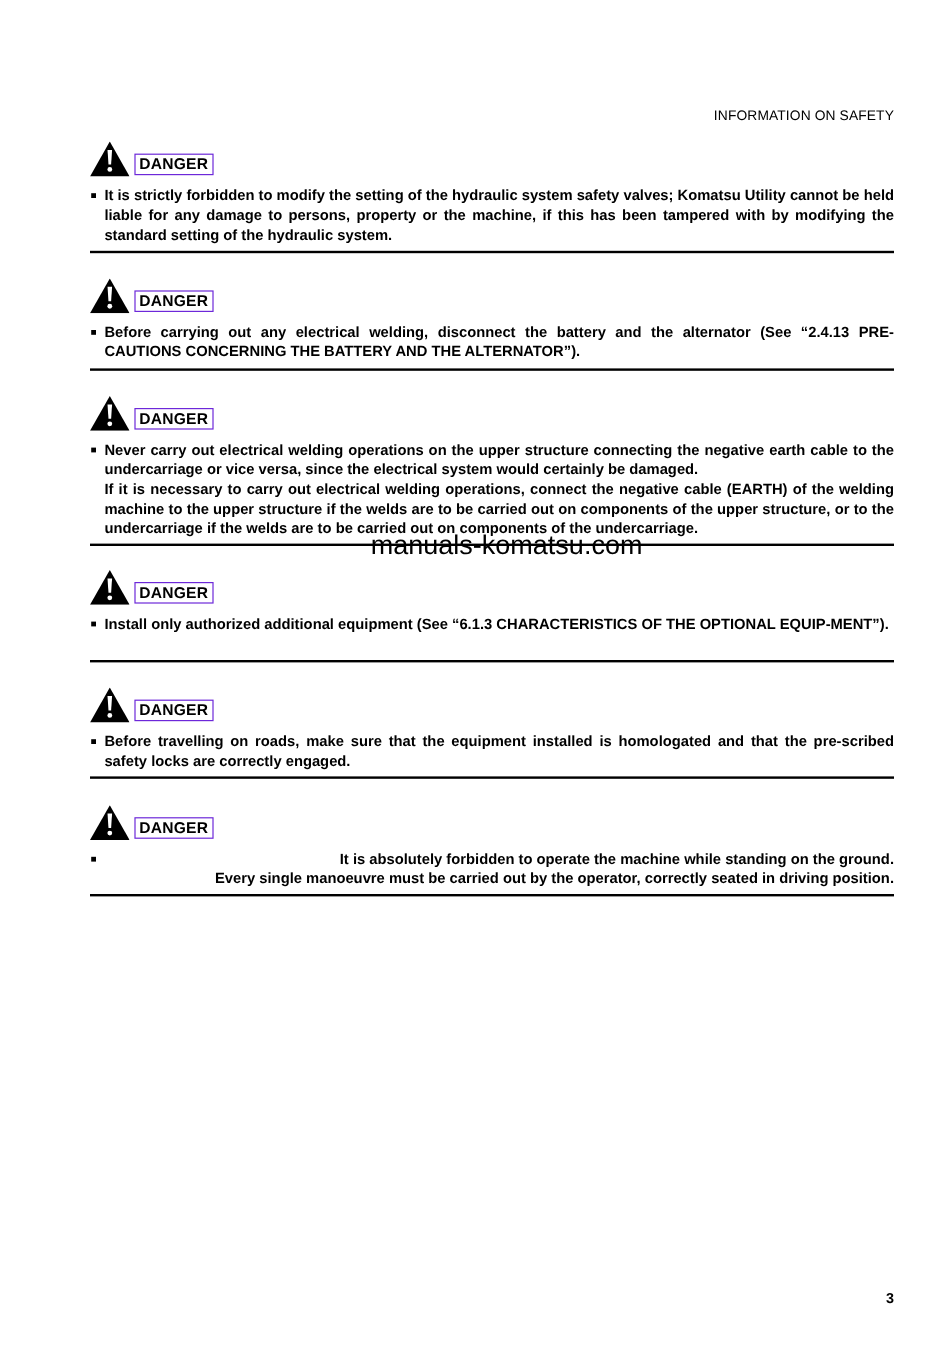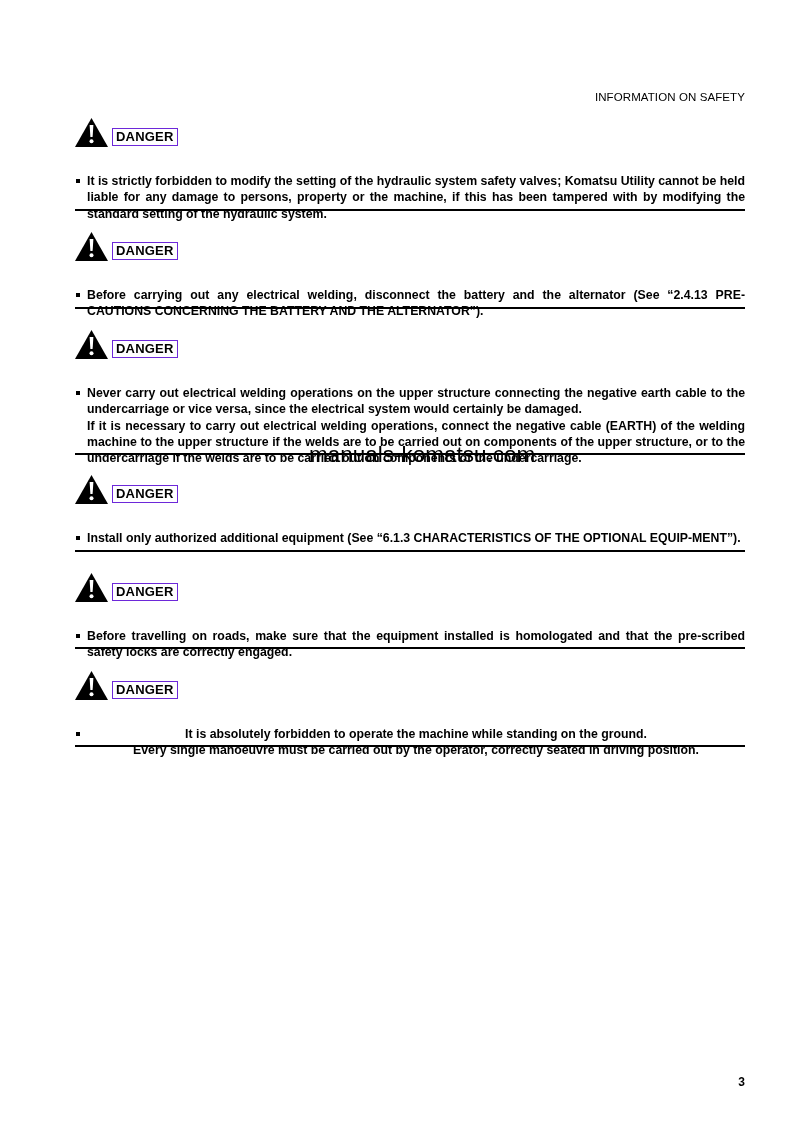--- a/index.html
+++ b/index.html
@@ -5,21 +5,21 @@
   html, body { margin:0; padding:0; background:#ffffff; }
   body { width:793px; height:1123px; position:relative; overflow:hidden;
          font-family:"Liberation Sans", sans-serif; color:#000; }
   .header { position:absolute; top:62px; right:48px; font-size:11.5px; letter-spacing:0.1px;margin-top:29px; }
   .section { position:absolute; left:75px; width:670px; }
   .sec-head { position:relative; height:30px; }
   .warn-icon { position:absolute; left:0; top:0; width:33px; height:29px; }
   .danger-box { position:absolute; left:37px; top:10px; height:16px; line-height:16px;
                 border:1px solid #6d28d9; padding:0 3px; font-size:13px; font-weight:bold;
                 letter-spacing:0.2px; }
-  .body-text { margin-top:25px; font-size:12.3px; font-weight:bold; line-height:16.3px;
+  .body-text { margin-top:7px; font-size:12.3px; font-weight:bold; line-height:16.3px;
                text-align:justify; padding-left:12px; position:relative; }
   .body-text .bullet { position:absolute; left:1px; top:6px; width:4px; height:4px; background:#000; }
   .body-text p { margin:0; }
   .rule { position:absolute; left:0; width:670px; height:2px; background:#000; }
   .watermark { position:absolute; left:309px; top:442px; font-size:22.5px; color:#000;
                letter-spacing:0px; }
   .page-num { position:absolute; right:48px; top:1075px; font-size:12px; font-weight:bold; }
 </style>
 </head>
 <body>
@@ -111,21 +111,21 @@
 
 <div class="section" style="top:671px;">
   <div class="sec-head">
     <svg class="warn-icon" viewBox="0 0 33 29">
       <path d="M16.5 0 L33 29 L0 29 Z" fill="#000"></path>
       <path d="M14.6 7 L18.4 7 L17.6 19 L15.4 19 Z" fill="#fff"></path>
       <circle cx="16.5" cy="23.2" r="2" fill="#fff"></circle>
     </svg>
     <span class="danger-box">DANGER</span>
   </div>
-  <div class="body-text" style="text-align:center;">
+  <div class="body-text" style="text-align:right;">
     <span class="bullet"></span>
     <p>It is absolutely forbidden to operate the machine while standing on the ground.</p>
     <p>Every single manoeuvre must be carried out by the operator, correctly seated in driving position.</p>
   </div>
 </div>
 <div class="rule" style="top:745px; left:75px;"></div>
 
 <div class="page-num">3</div>
 
 </body></html>

